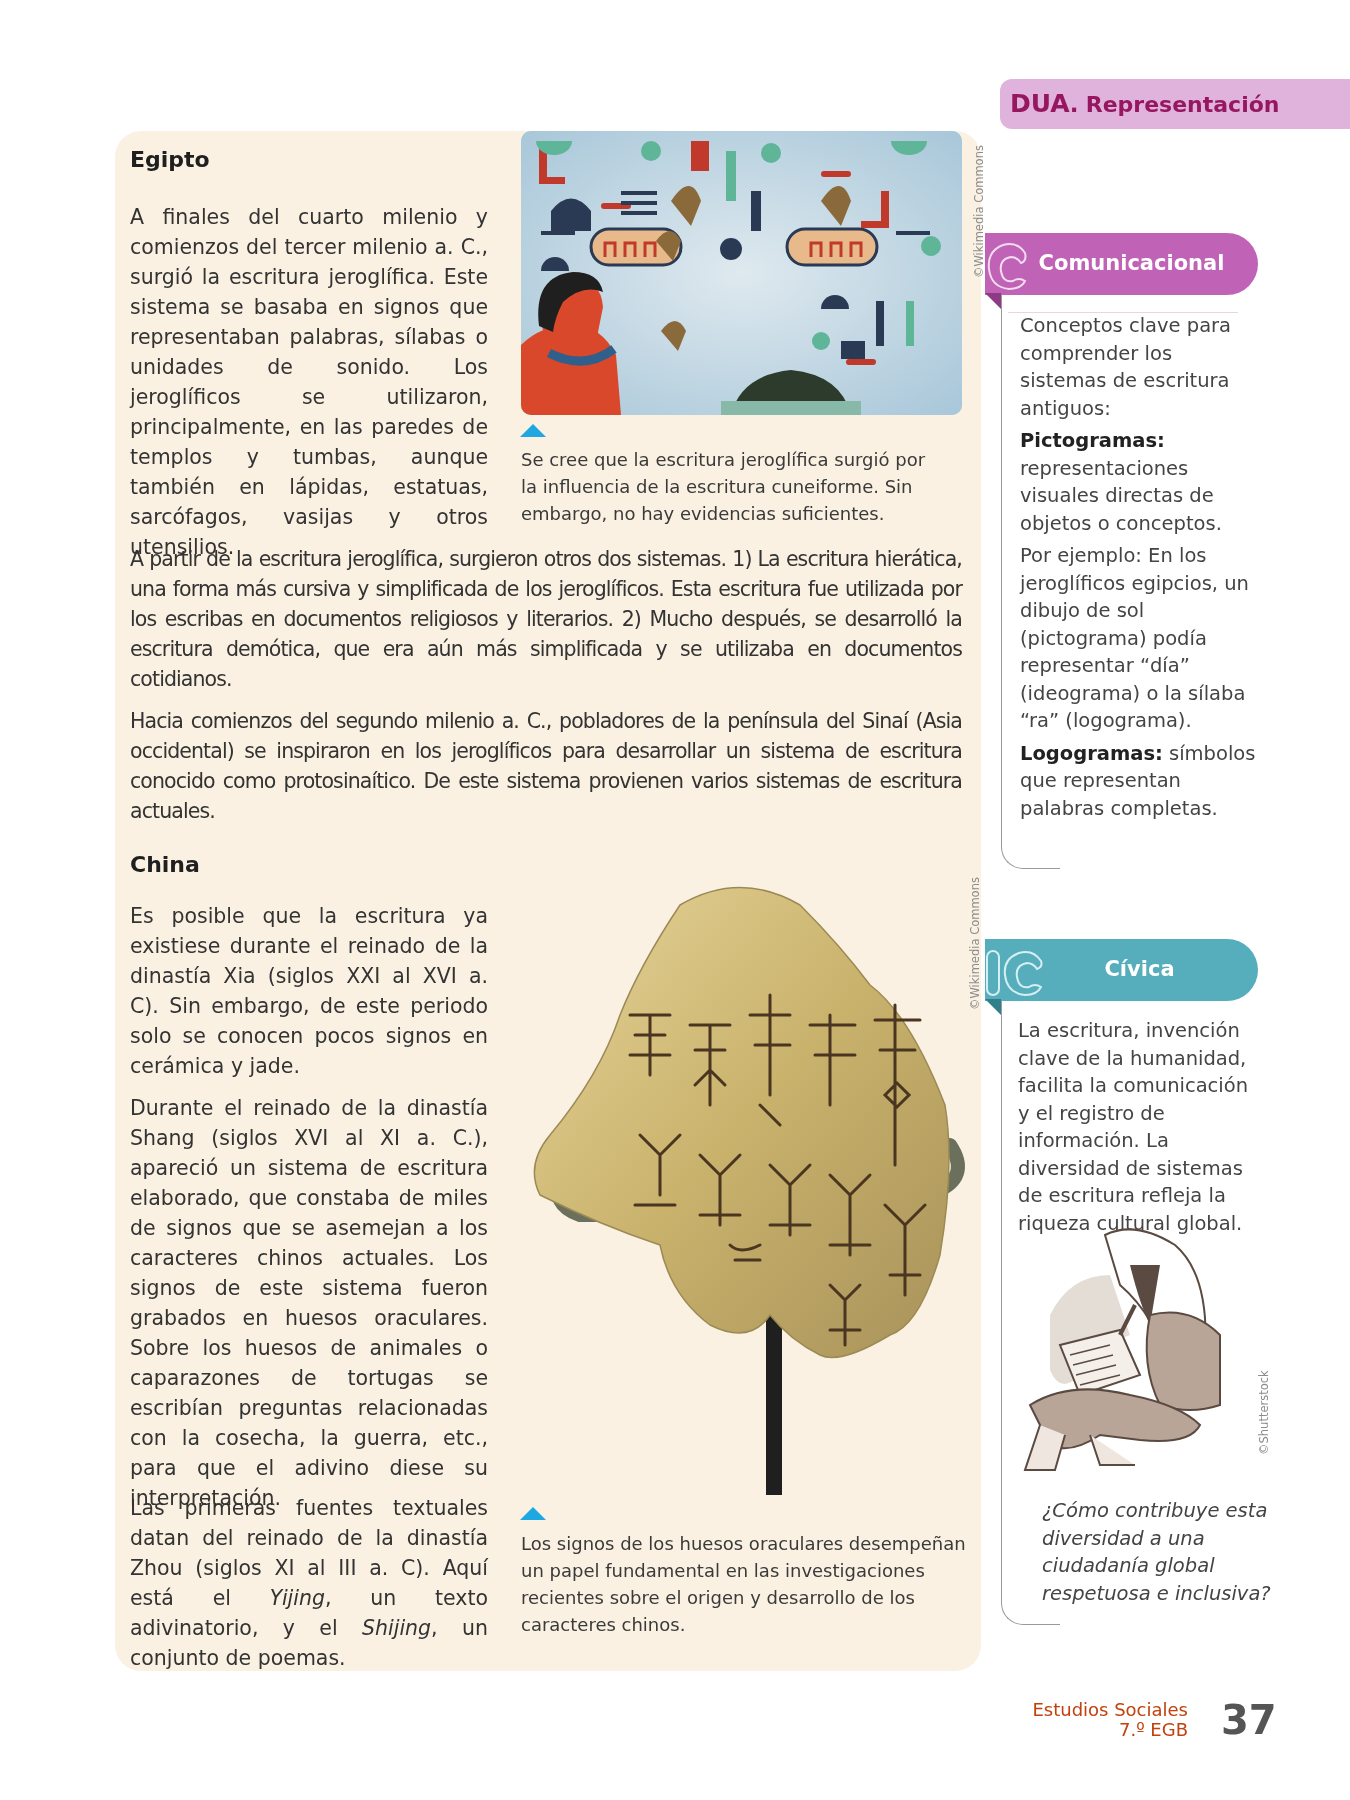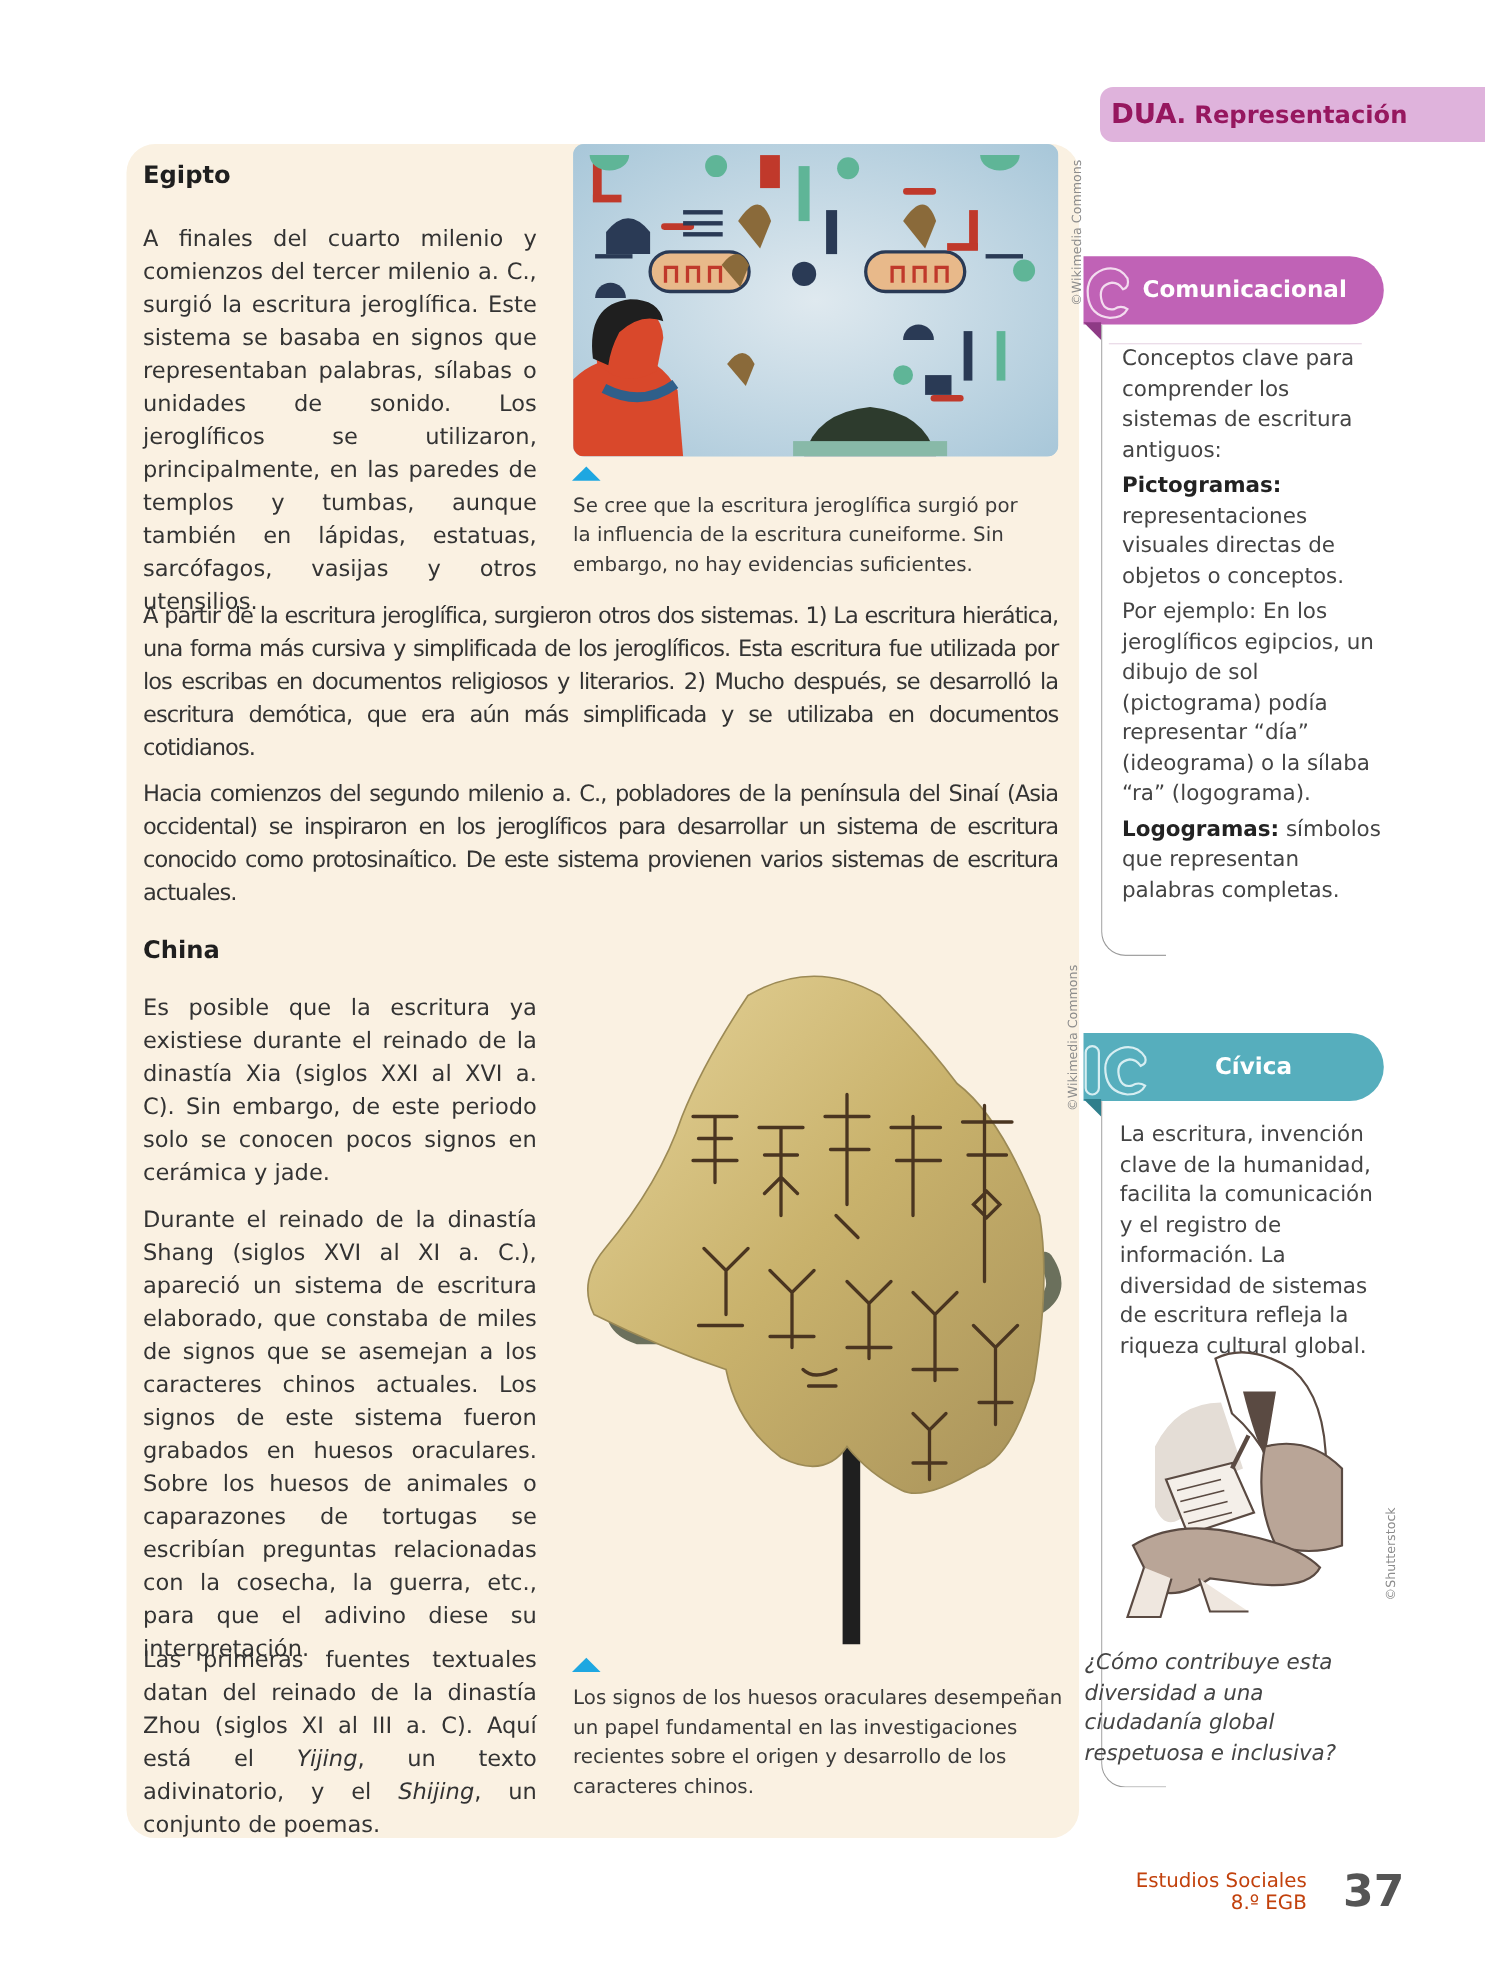--- a/index.html
+++ b/index.html
@@ -208,19 +208,19 @@
     <path d="M50 120 l60 -15 l20 45 l-60 20z" fill="#f4efe9" stroke="#5a4a42" stroke-width="2"></path>
     <g stroke="#5a4a42" stroke-width="1.5">
         <path d="M60 130 l40 -10 M63 140 l40 -10 M66 150 l40 -10 M70 160 l40 -10"></path>
       </g>
     <path d="M110 110 l15 -30" stroke="#5a4a42" stroke-width="4"></path>
     <path d="M20 180 q40 -25 100 -10 q50 10 70 30 q-10 20 -60 15 l-40 -5 q-30 20 -50 10z" fill="#b9a597" stroke="#5a4a42" stroke-width="2"></path>
     <path d="M30 200 l-15 45 h30 l10 -35 M80 210 l10 30 h35" fill="#efe7df" stroke="#5a4a42" stroke-width="2"></path>
   </svg>
 </div>
 <div class="credit" style="left:1257px;top:1455px">©Shutterstock</div>
-<div class="side-text" style="left:986px;top:1497px;width:245px;font-style:italic">¿Cómo contribuye esta diversidad a una ciudadanía global respetuosa e inclusiva?</div>
+<div class="side-text" style="left:1042px;top:1497px;width:245px;font-style:italic">¿Cómo contribuye esta diversidad a una ciudadanía global respetuosa e inclusiva?</div>
 
 <div class="footer-subj">
   <div>Estudios Sociales</div>
-  <div>8.º EGB</div>
+  <div>7.º EGB</div>
 </div>
 <div class="footer-page">37</div>
 
 </body></html>

